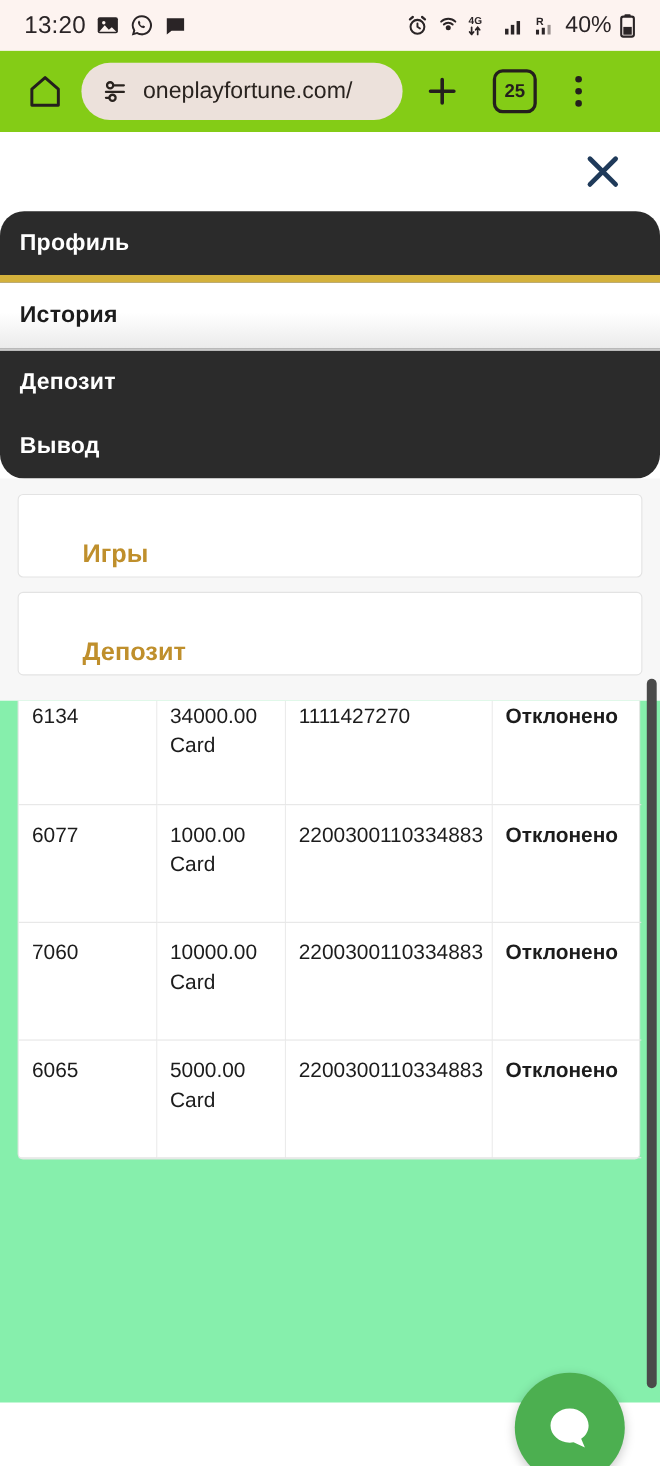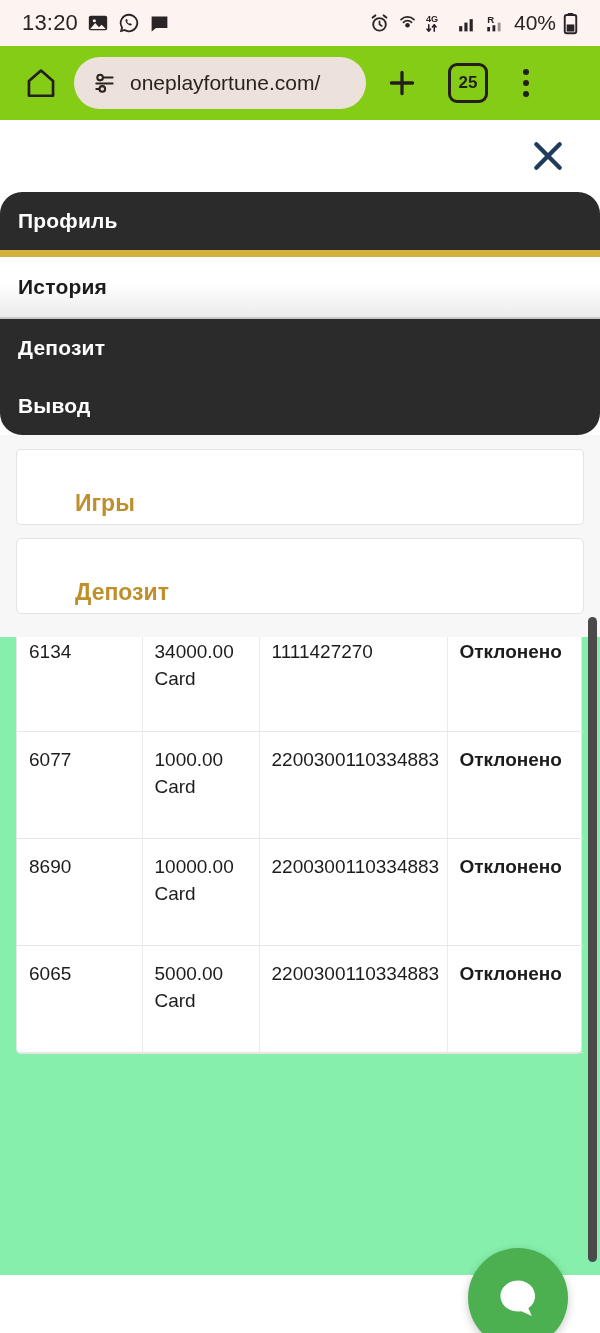--- a/index.html
+++ b/index.html
@@ -291,21 +291,21 @@
             <td class="c-acc">1111427270</td>
             <td class="c-st">Отклонено</td>
           </tr>
           <tr>
             <td class="c-id">6077</td>
             <td class="c-amt"><span>1000.00</span><span class="sub">Card</span></td>
             <td class="c-acc">2200300110334883</td>
             <td class="c-st">Отклонено</td>
           </tr>
           <tr>
-            <td class="c-id">8690</td>
+            <td class="c-id">7060</td>
             <td class="c-amt"><span>10000.00</span><span class="sub">Card</span></td>
             <td class="c-acc">2200300110334883</td>
             <td class="c-st">Отклонено</td>
           </tr>
           <tr>
             <td class="c-id">6065</td>
             <td class="c-amt"><span>5000.00</span><span class="sub">Card</span></td>
             <td class="c-acc">2200300110334883</td>
             <td class="c-st">Отклонено</td>
           </tr>

